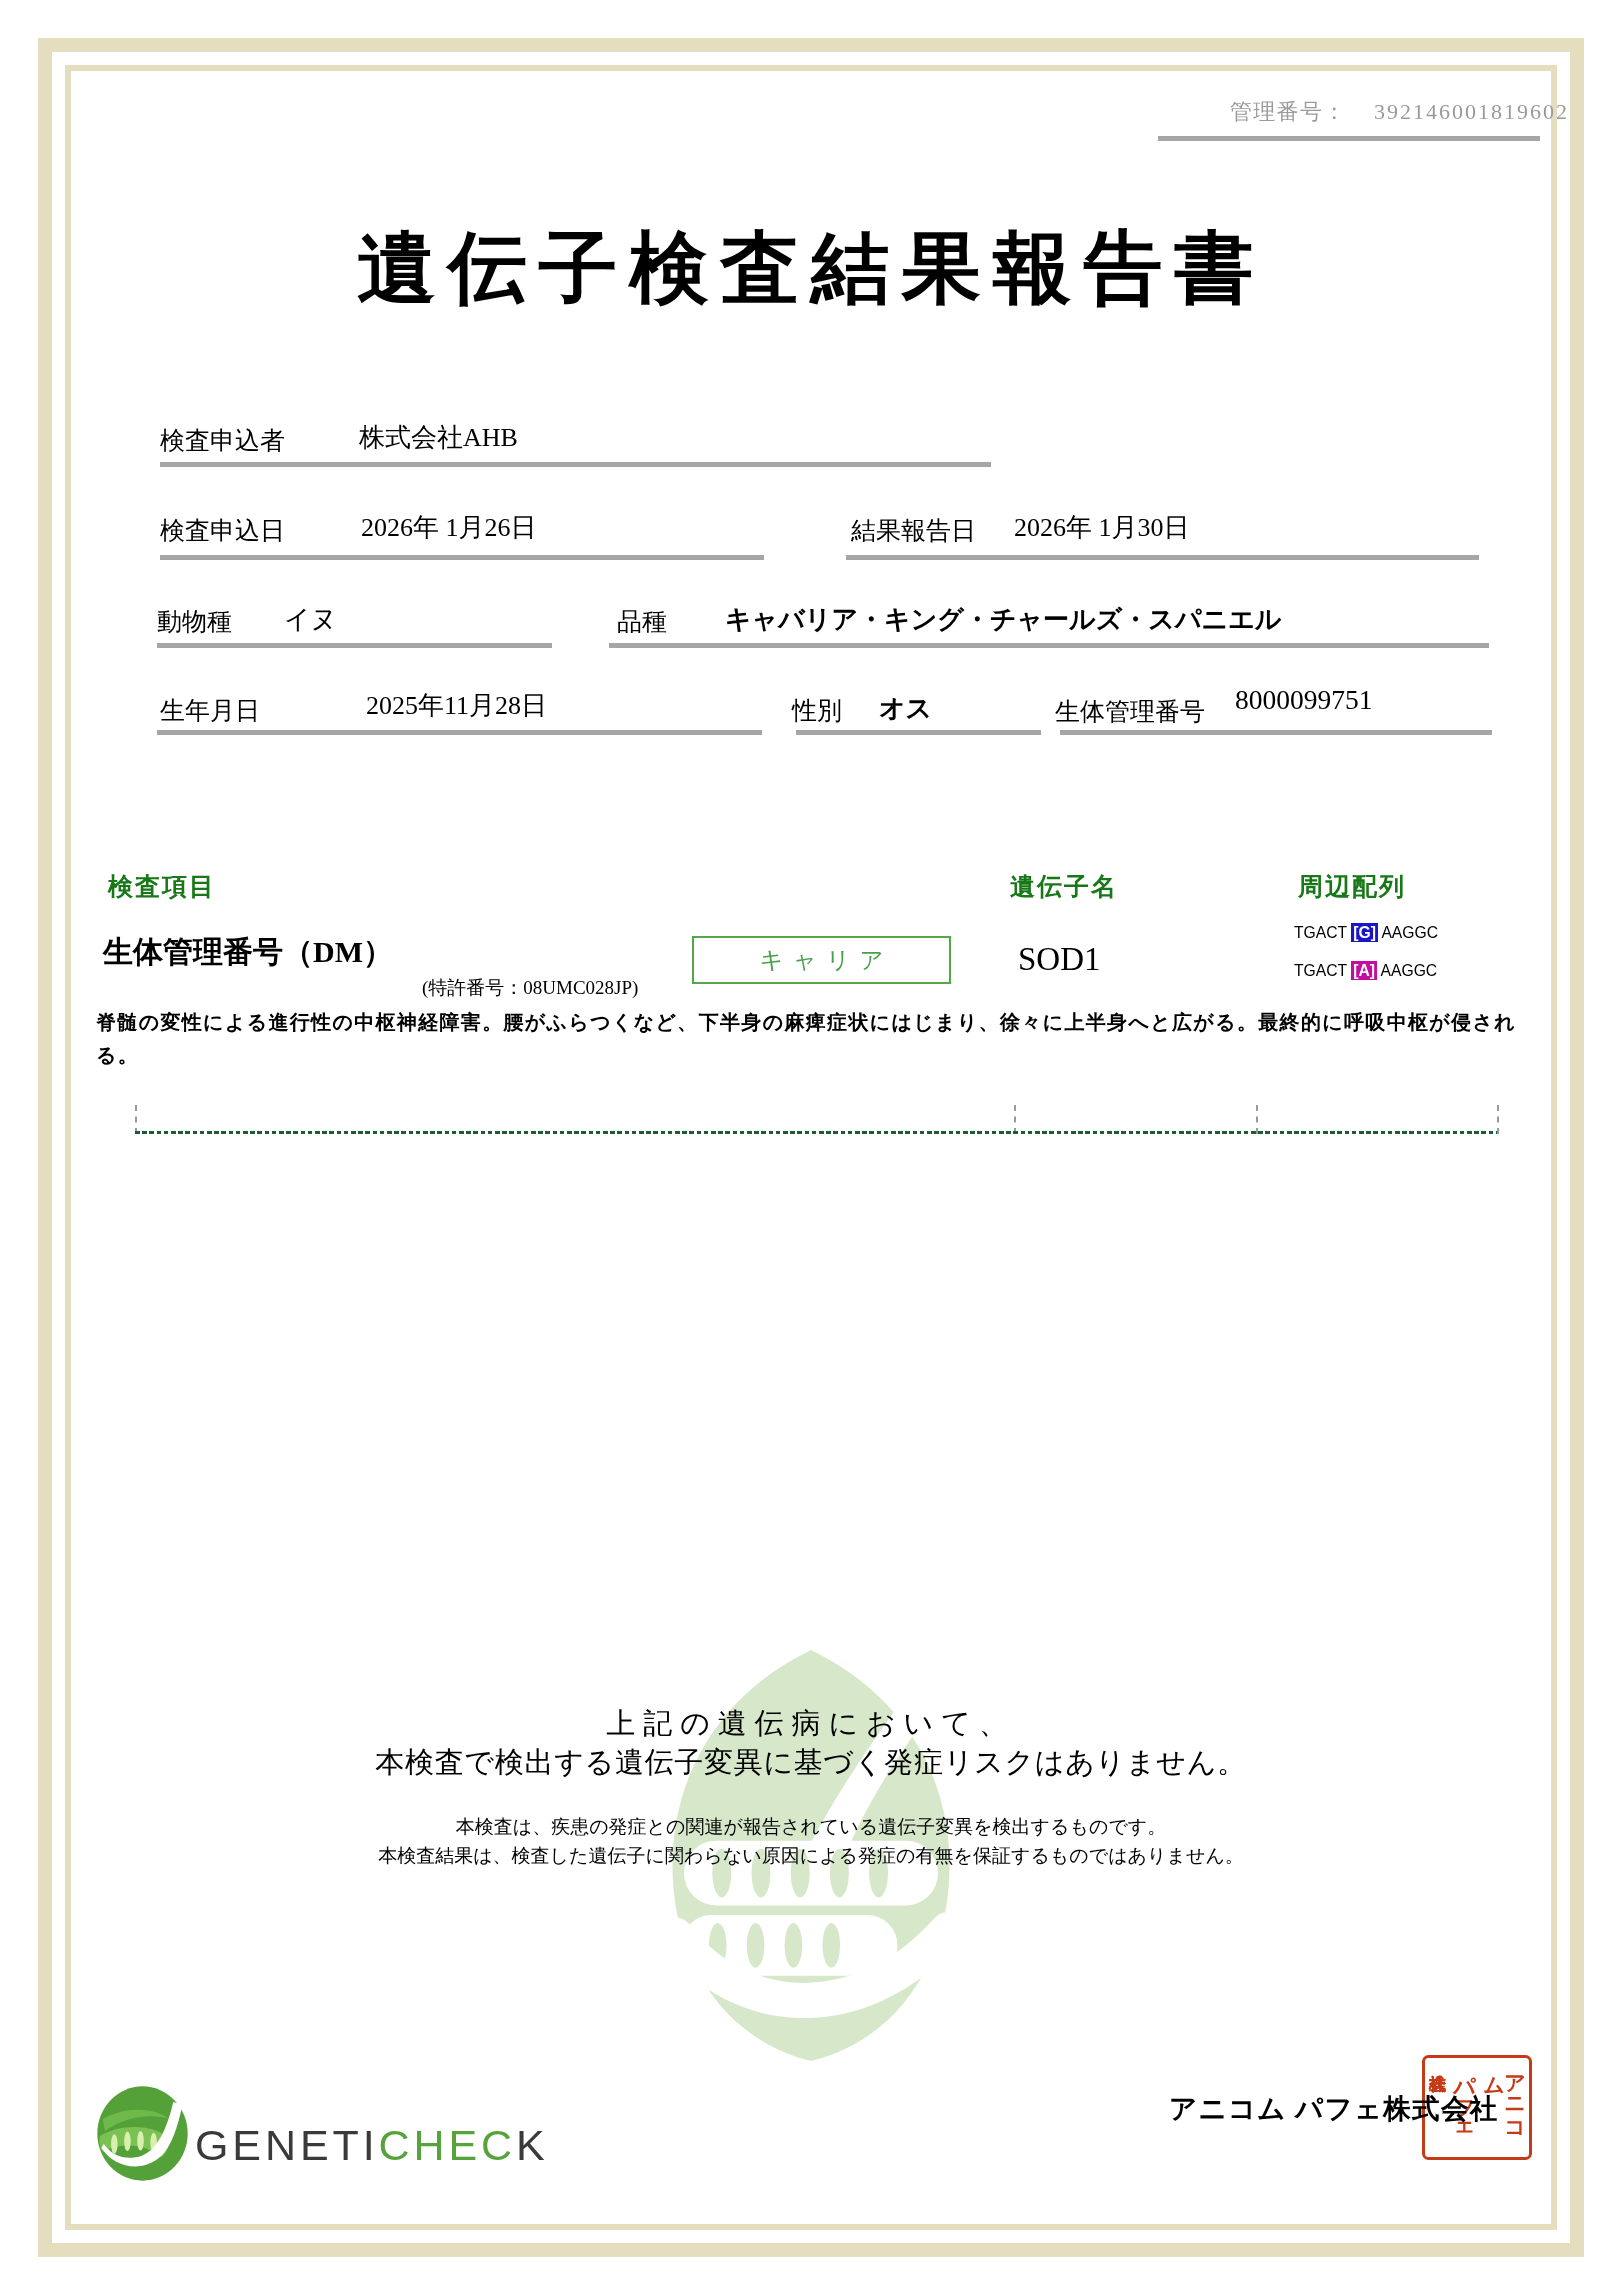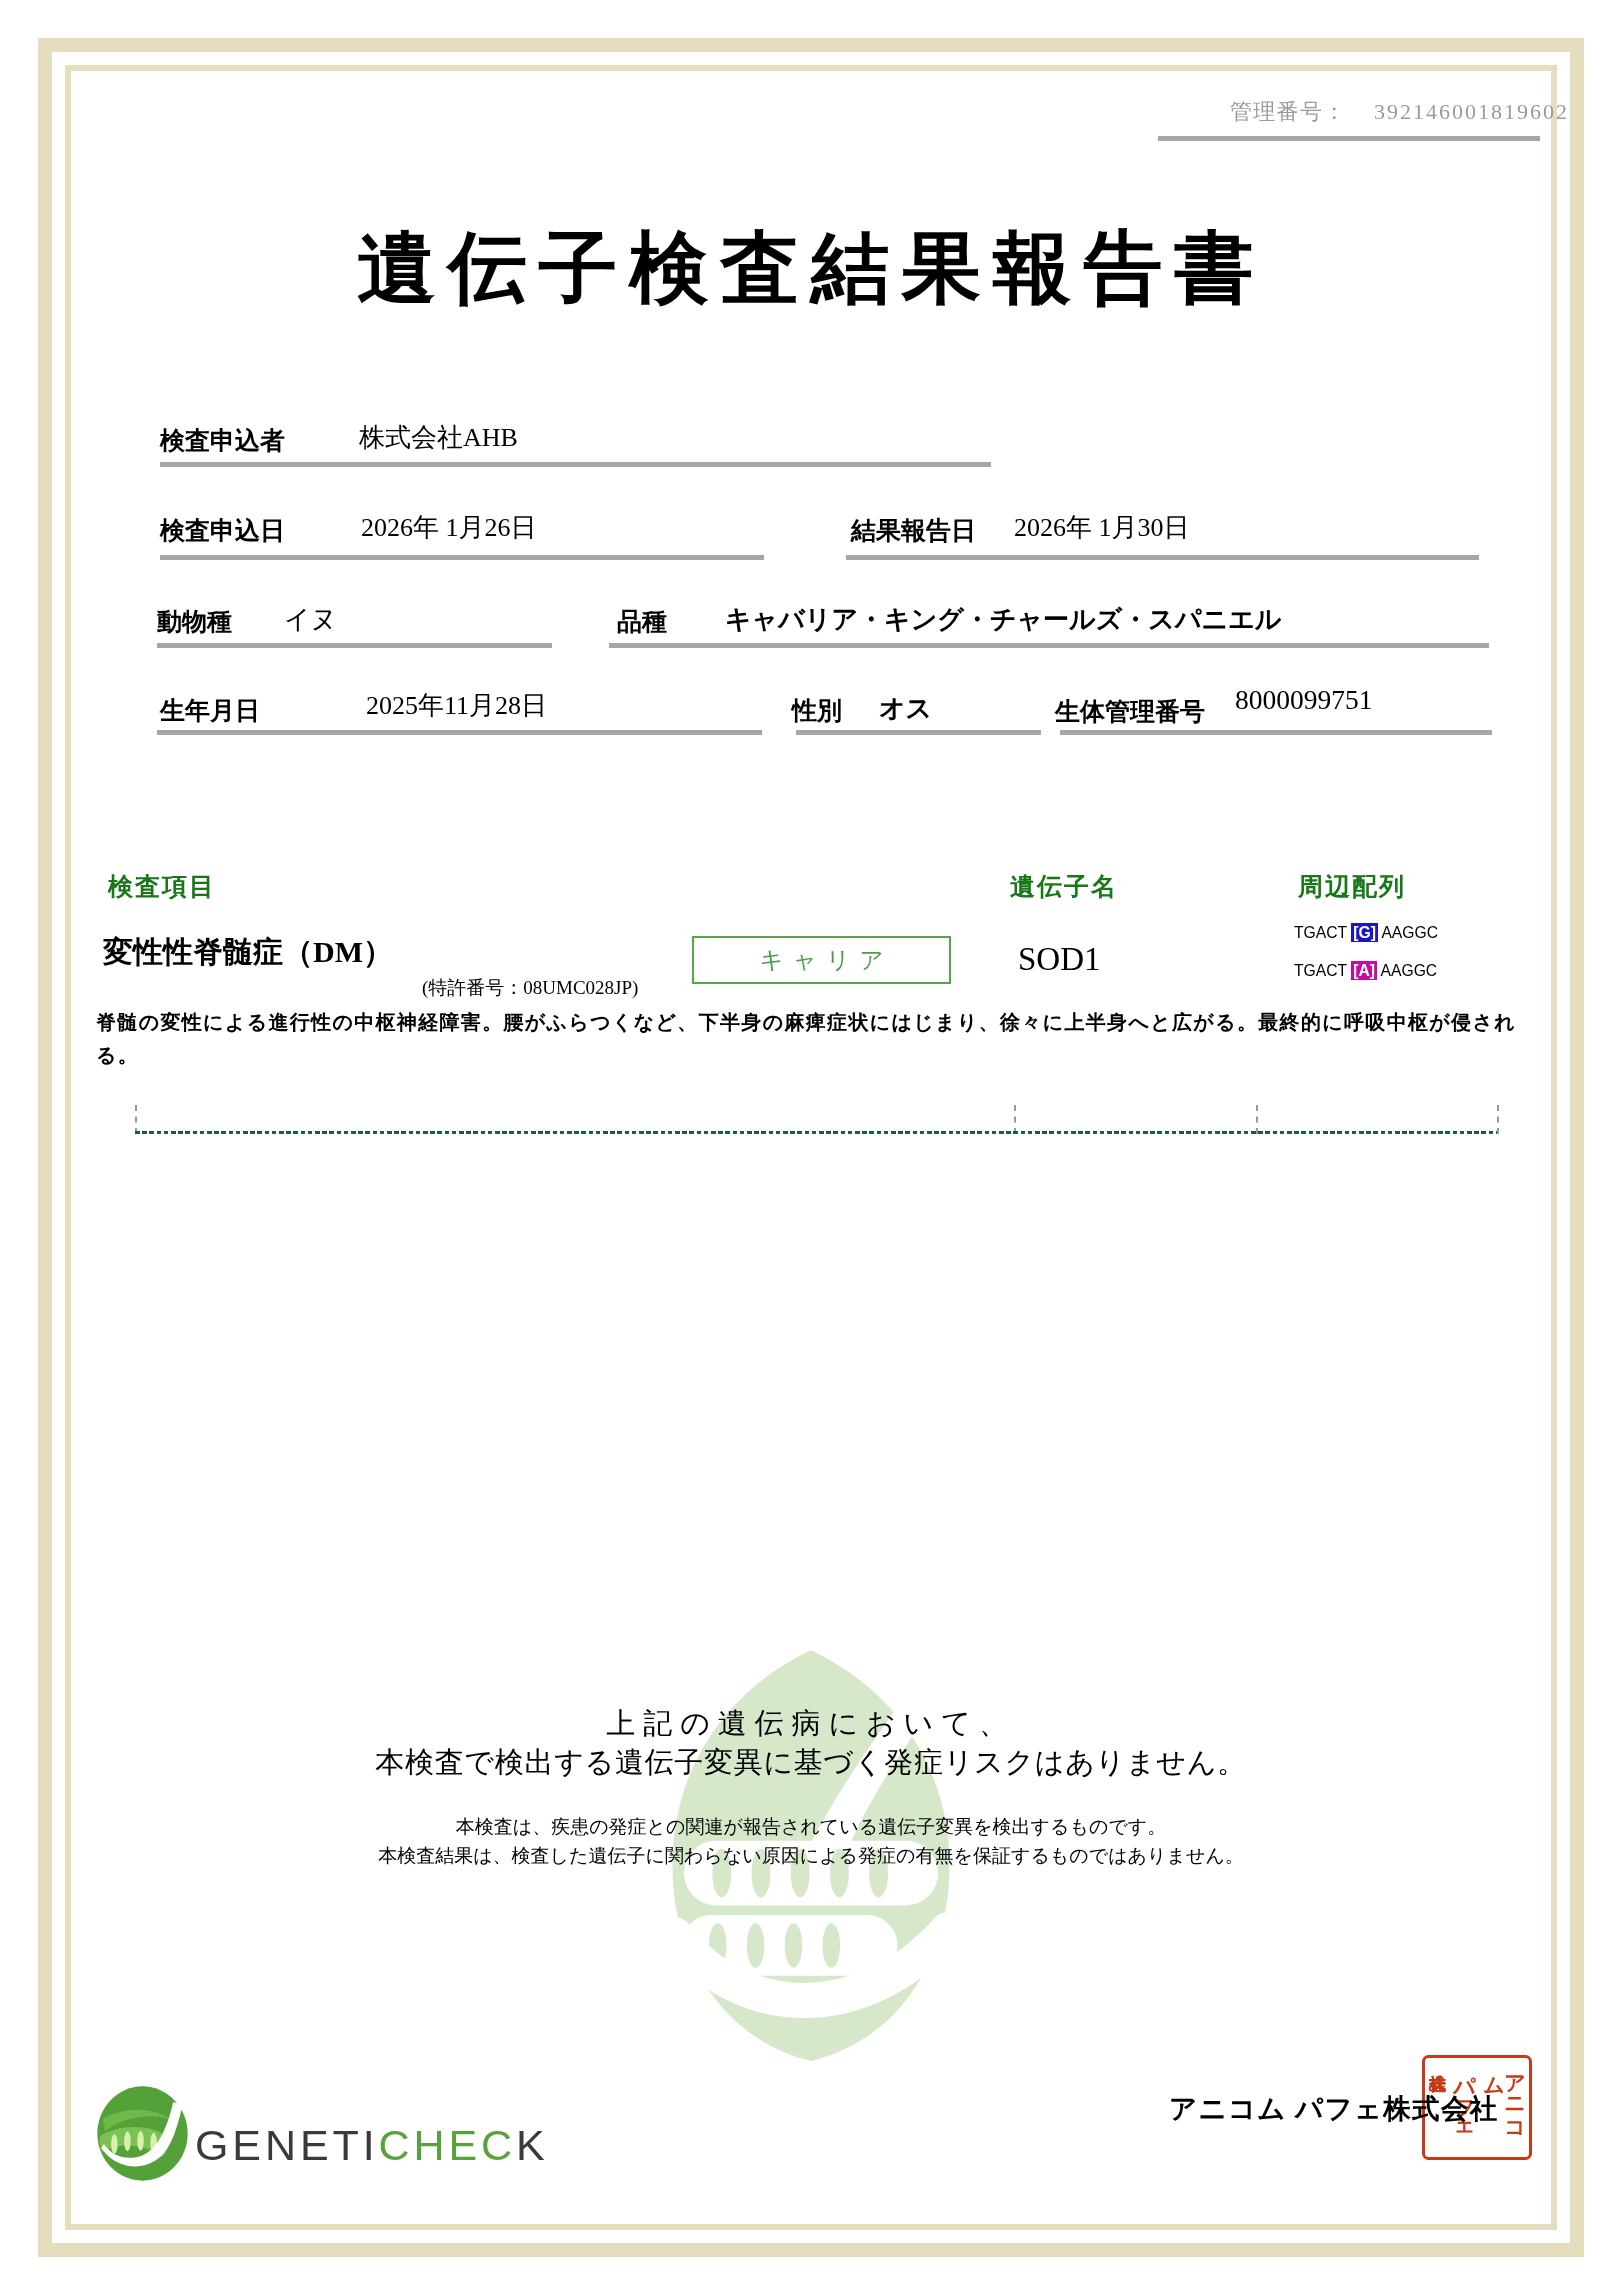--- a/index.html
+++ b/index.html
@@ -14,21 +14,21 @@
   .frame-outer{position:absolute;left:38px;top:38px;right:38px;bottom:38px;
         border:14.4px solid var(--beige);}
   .frame-inner{position:absolute;left:65px;top:65px;right:65px;bottom:65px;
         border:6.5px solid var(--beige);}
   .abs{position:absolute;z-index:1;}
   .mgmt{top:97px;left:1230px;font-size:22px;color:var(--gray-text);letter-spacing:1.3px;white-space:nowrap;}
   .mgmt .num{margin-left:27.5px;letter-spacing:2px;}
   .uline{position:absolute;height:5.2px;background:var(--gray-line);z-index:1;}
   .title{top:216px;left:0;width:1622px;text-align:center;font-size:79px;font-weight:bold;
         letter-spacing:11.8px;margin:0;}
-  .flabel{font-size:25px;font-weight:bold;white-space:nowrap;}
+  .flabel{font-size:25px;font-weight:normal;white-space:nowrap;}
   .fvalue{font-size:26px;white-space:nowrap;}
   .ghead{font-size:25px;font-weight:bold;color:var(--green-accent);letter-spacing:2px;white-space:nowrap;}
   .disease{font-size:30px;font-weight:bold;white-space:nowrap;}
   .patent{font-size:19px;white-space:nowrap;}
   .badge{left:692px;top:936px;width:255px;height:44px;border:2.6px solid var(--green-badge-border);
         display:flex;align-items:center;justify-content:center;}
   .badge span{font-family:"Liberation Sans",sans-serif;font-size:23.6px;color:var(--green-badge-text);
         letter-spacing:9.2px;text-indent:9.2px;}
   .gene{font-size:33px;white-space:nowrap;}
   .seq{font-family:"Liberation Sans",sans-serif;font-size:15.7px;white-space:nowrap;letter-spacing:0;}
@@ -102,21 +102,21 @@
   <div class="abs fvalue" style="left:879px;top:691px;font-weight:bold;">オス</div>
   <div class="uline" style="left:796px;top:730px;width:245px;"></div>
   <div class="abs flabel" style="left:1055px;top:695px;">生体管理番号</div>
   <div class="abs fvalue" style="left:1235px;top:684px;font-size:27.5px;">8000099751</div>
   <div class="uline" style="left:1060px;top:730px;width:432px;"></div>
 
   <div class="abs ghead" style="left:108px;top:870px;">検査項目</div>
   <div class="abs ghead" style="left:1010px;top:870px;">遺伝子名</div>
   <div class="abs ghead" style="left:1298px;top:870px;">周辺配列</div>
 
-  <div class="abs disease" style="left:103px;top:932px;">変性性脊髄症（DM）</div>
+  <div class="abs disease" style="left:103px;top:932px;">生体管理番号（DM）</div>
   <div class="abs patent" style="left:422px;top:975px;">(特許番号：08UMC028JP)</div>
   <div class="abs badge">
     <span>キャリア</span>
   </div>
   <div class="abs gene" style="left:1018px;top:941px;">SOD1</div>
   <div class="abs seq" style="left:1294px;top:924px;">
     <span>TGACT </span><span class="al g">[G]</span><span> AAGGC</span>
   </div>
   <div class="abs seq" style="left:1294px;top:962px;">
     <span>TGACT </span><span class="al a">[A]</span><span> AAGGC</span>

